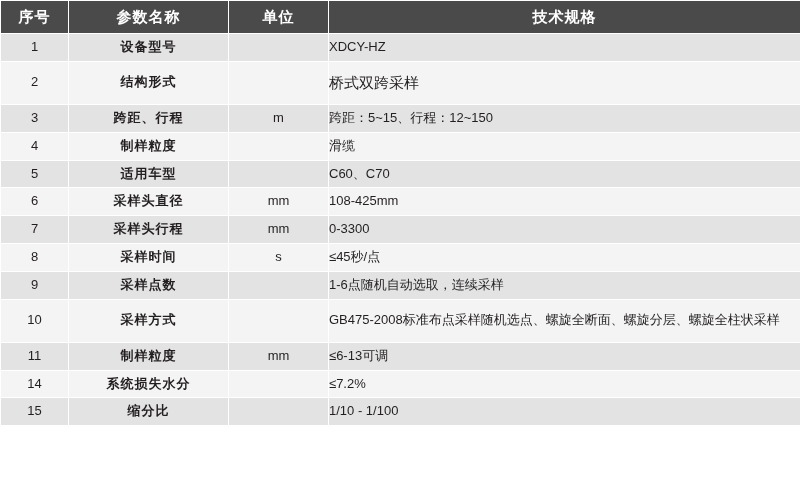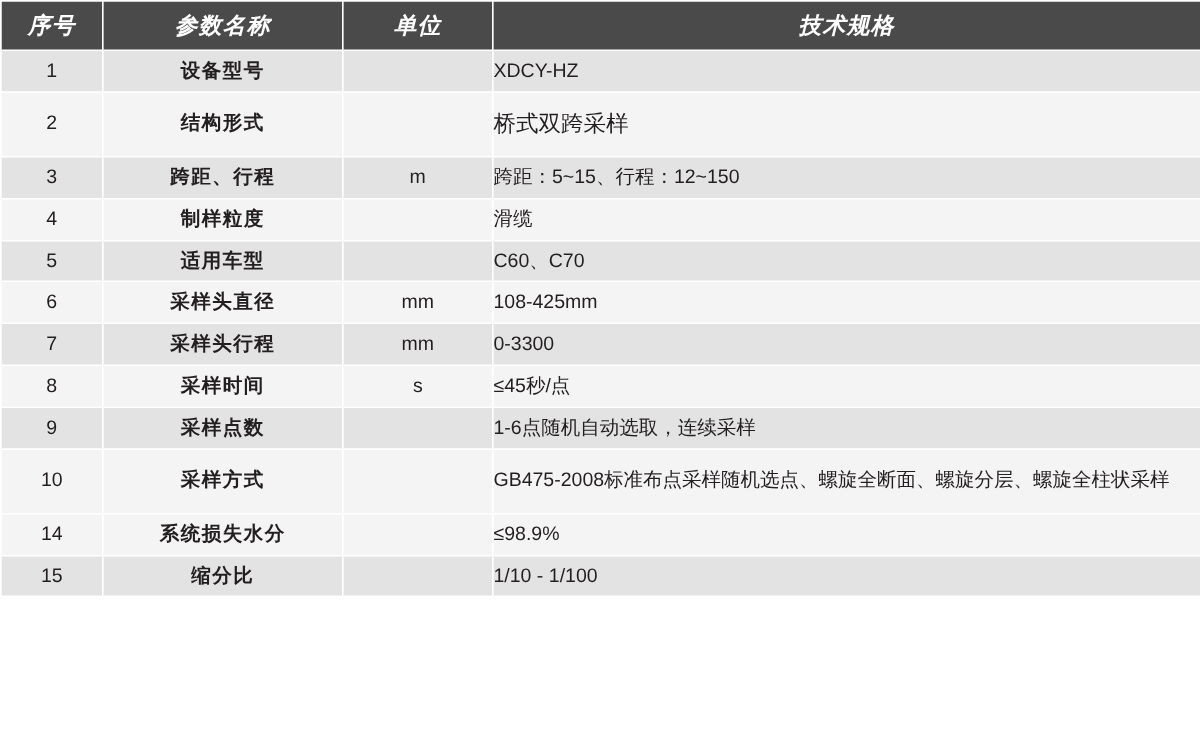--- a/index.html
+++ b/index.html
@@ -26,21 +26,20 @@
 
   .spec-table thead th {
     background: #4a4a4a;
     color: #ffffff;
     font-size: 15px;
     font-weight: bold;
     height: 30px;
     vertical-align: middle;
     border: 1px solid #ffffff;
     letter-spacing: 1px;
-    font-style: italic;
   }
   .spec-table tbody td {
     font-size: 13px;
     border: 1px solid #ffffff;
     vertical-align: middle;
     padding: 4px 0;
     line-height: 1.45;
   }
   tbody tr.odd td { background: #e3e3e3; }
   tbody tr.even td { background: #f4f4f4; }
@@ -140,25 +139,31 @@
       <td class="name">采样点数</td>
       <td class="unit"></td>
       <td class="spec">1-6点随机自动选取，连续采样</td>
     </tr>
     <tr class="even row-tall">
       <td class="idx">10</td>
       <td class="name">采样方式</td>
       <td class="unit"></td>
       <td class="spec">GB475-2008标准布点采样随机选点、螺旋全断面、螺旋分层、螺旋全柱状采样</td>
     </tr>
+    <tr class="odd">
+      <td class="idx">11</td>
+      <td class="name">制样粒度</td>
+      <td class="unit">mm</td>
+      <td class="spec">≤6-13可调</td>
+    </tr>
     <tr class="even">
       <td class="idx">14</td>
       <td class="name">系统损失水分</td>
       <td class="unit"></td>
-      <td class="spec">≤98.9%</td>
+      <td class="spec">≤7.2%</td>
     </tr>
     <tr class="odd">
       <td class="idx">15</td>
       <td class="name">缩分比</td>
       <td class="unit"></td>
       <td class="spec">1/10 - 1/100</td>
     </tr>
 
   </tbody>
 </table>

